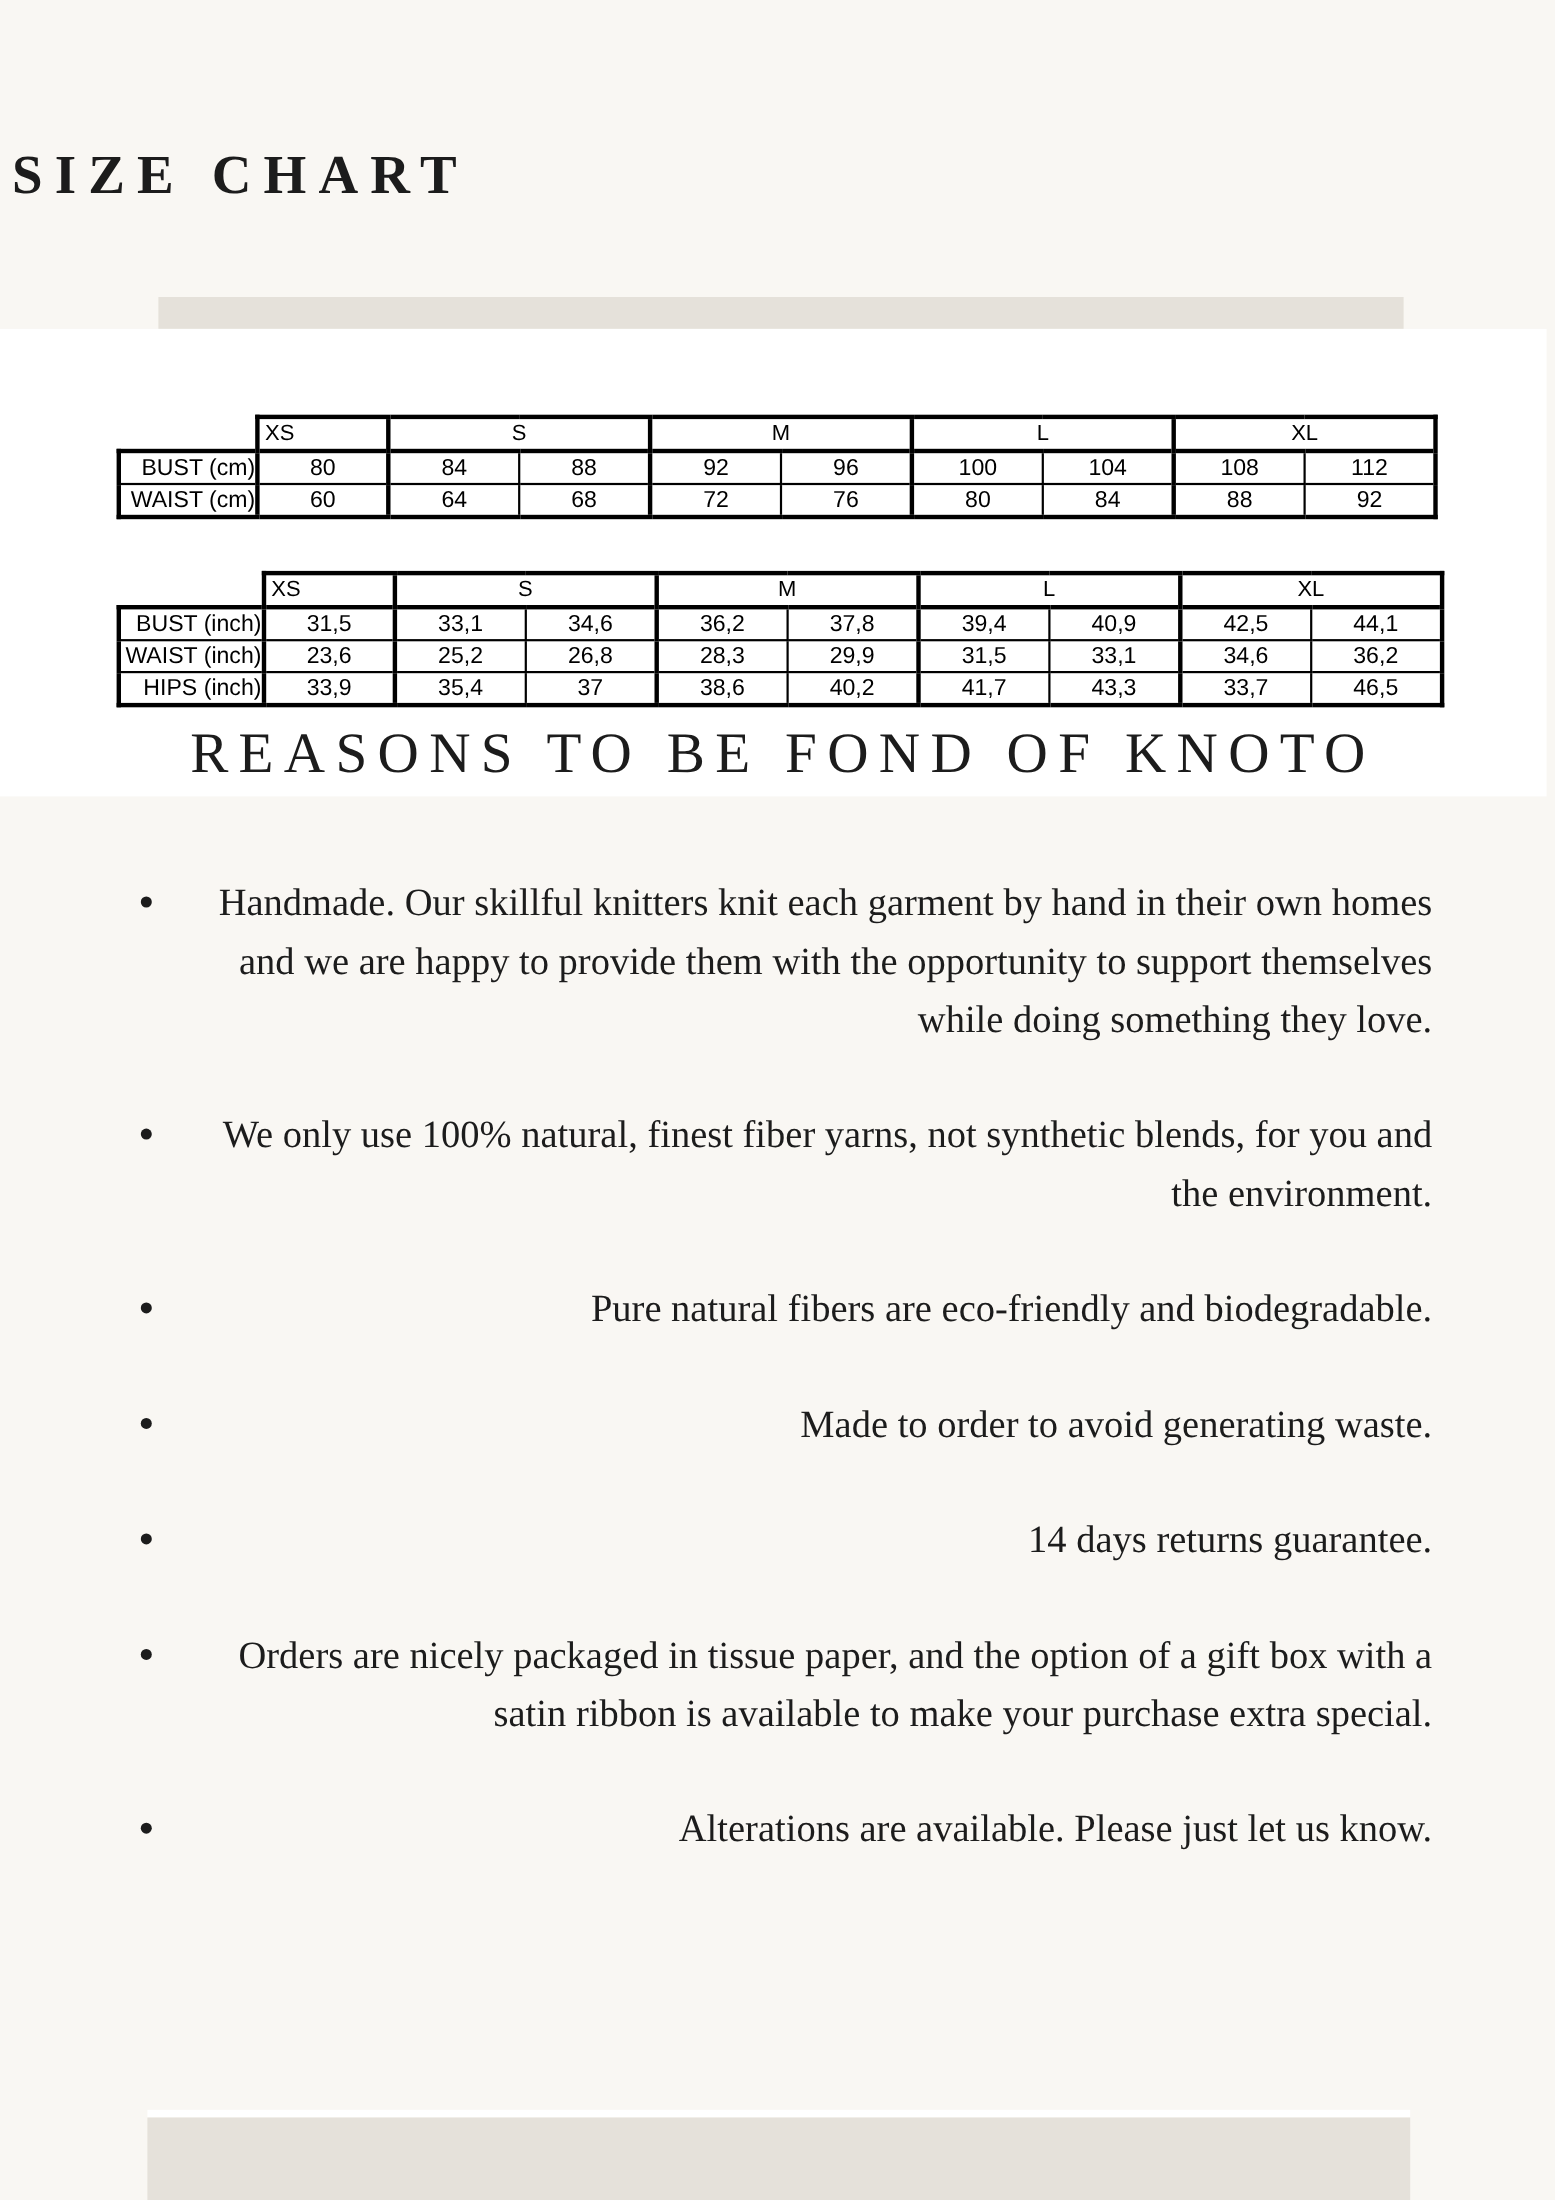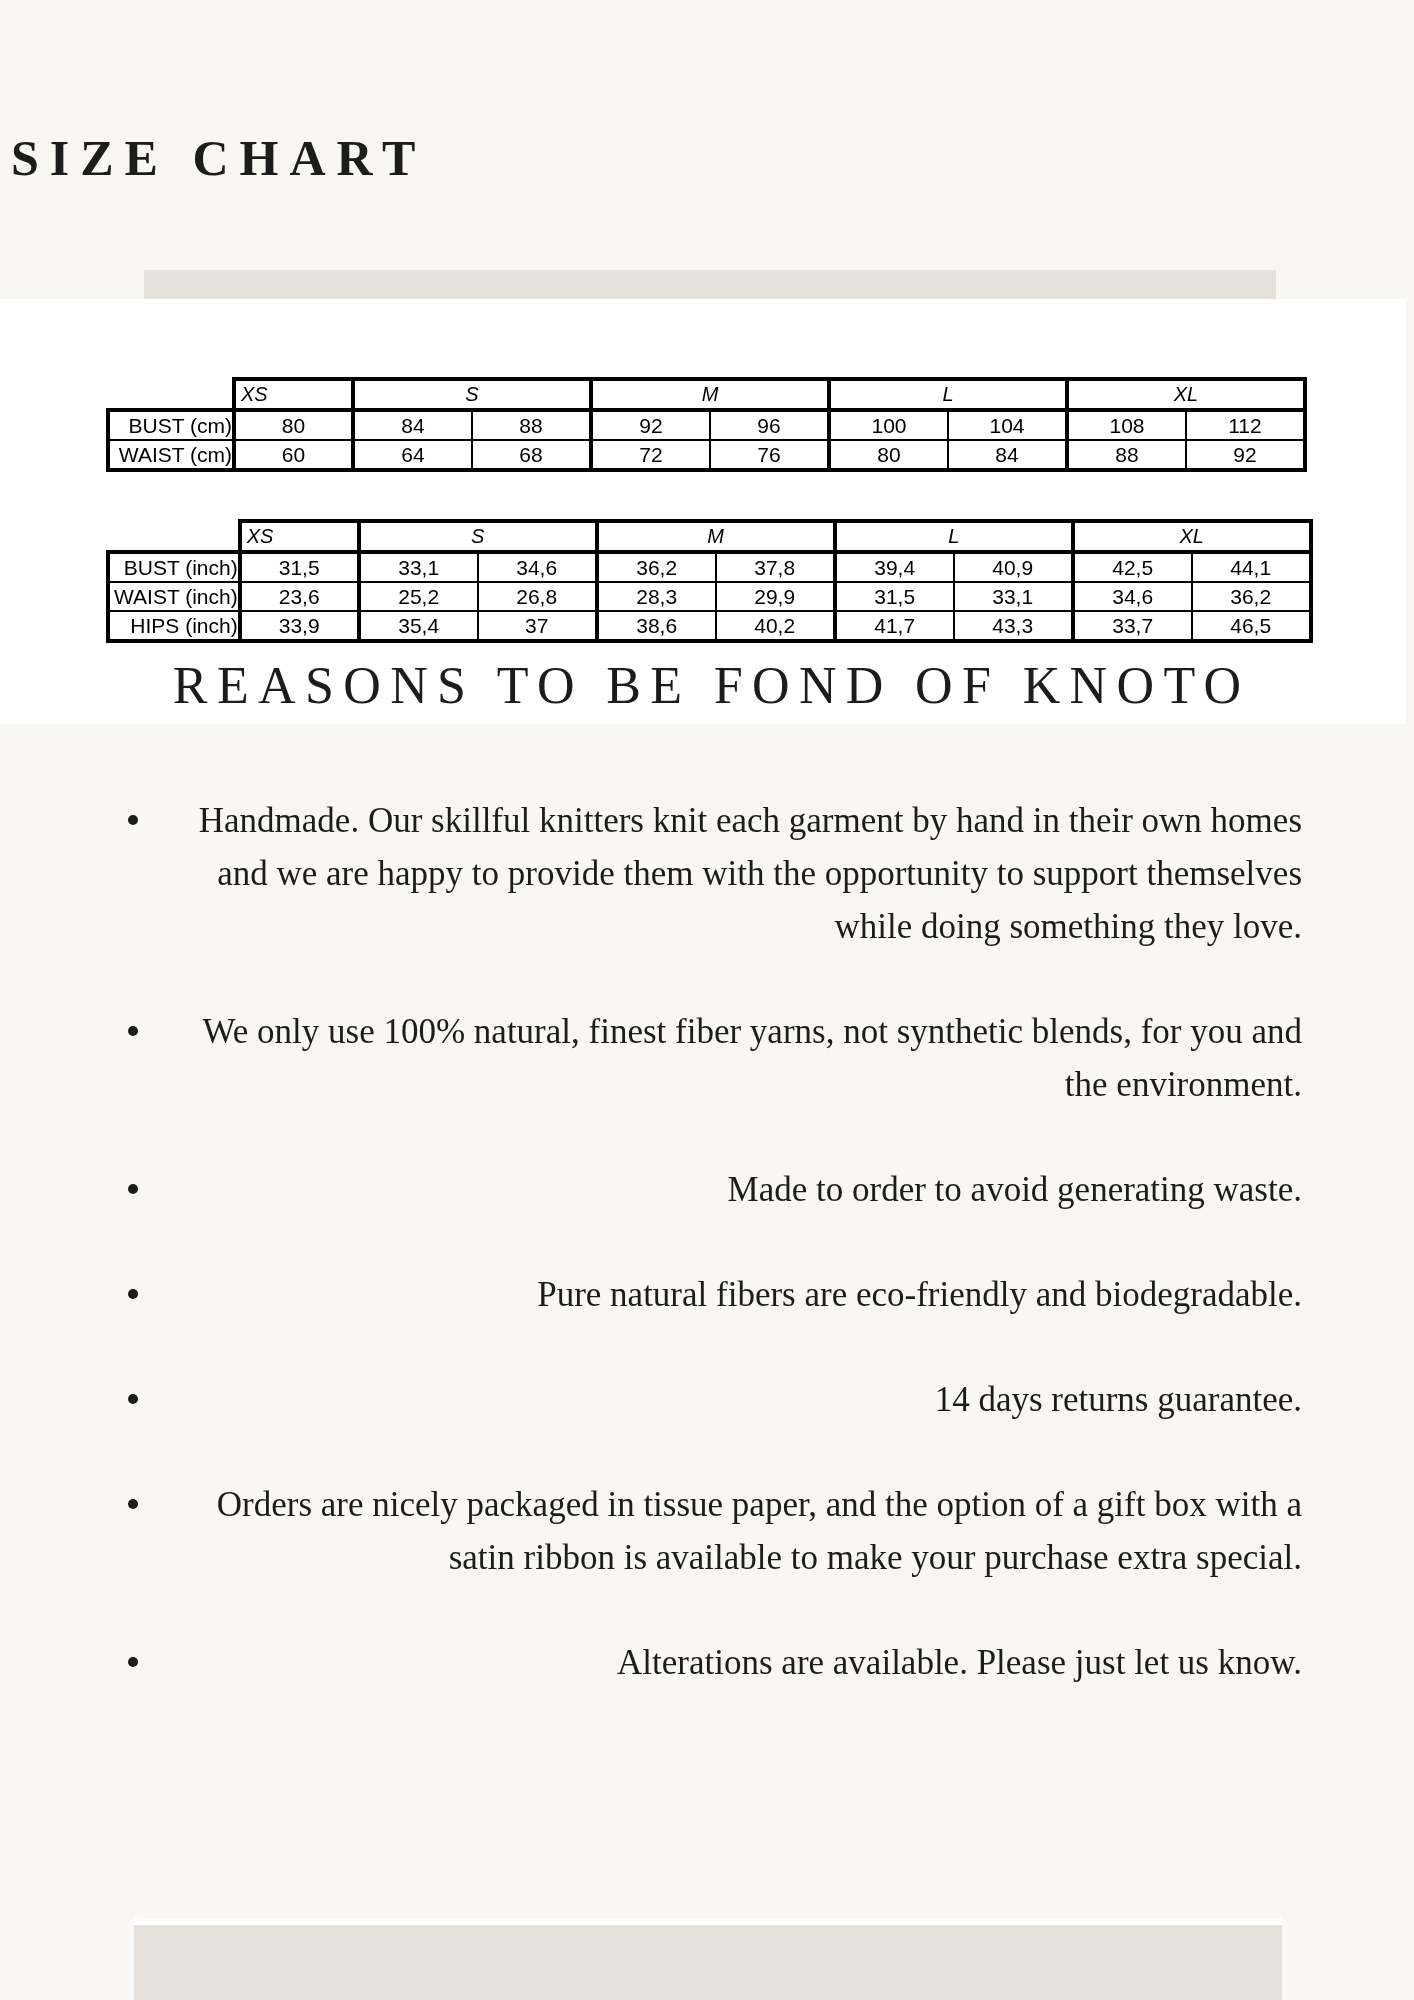--- a/index.html
+++ b/index.html
@@ -50,21 +50,21 @@
   .size-table col.label { width: 126px; }
   .size-table col.size  { width: 119px; }
   .size-table th, .size-table td {
     border: 2px solid var(--table_border, #000);
     height: 27px; padding: 0;
     text-align: center; vertical-align: middle;
     font-weight: 400; overflow: hidden; white-space: nowrap;
   }
   .size-table thead th {
     height: 27px; font-size: 20px;
-    border-top-width: 4px; border-bottom-width: 3px; font-style: italic;
+    border-top-width: 4px; border-bottom-width: 3px;
   }
   .size-table thead th.size-xs { text-align: left; padding-left: 5px; }
   .size-table .group-start { border-left-width: 4px; }
   .size-table .last-col    { border-right-width: 4px; }
   .size-table td.corner    { border: none; background: transparent; }
   .size-table .row-label   { text-align: right; padding-left: 4px; border-left-width: 4px; }
   .size-table tbody tr:first-child th, .size-table tbody tr:first-child td { border-top-width: 4px; }
   .size-table tbody tr:last-child th,  .size-table tbody tr:last-child td  { border-bottom-width: 4px; }
 
   
@@ -201,22 +201,22 @@
           <td class=" last-col">46,5</td>
         </tr>
       </tbody>
     </table>
 
   <h2 class="section-heading">REASONS TO BE FOND OF KNOTO</h2>
 
   <ul class="reasons">
       <li>Handmade. Our skillful knitters knit each garment by hand in their own homes and we are happy to provide them with the opportunity to support themselves while doing something they love.</li>
       <li>We only use 100% natural, finest fiber yarns, not synthetic blends, for you and the environment.</li>
+      <li>Pure natural fibers are eco-friendly and biodegradable.</li>
       <li>Made to order to avoid generating waste.</li>
-      <li>Pure natural fibers are eco-friendly and biodegradable.</li>
       <li>14 days returns guarantee.</li>
       <li>Orders are nicely packaged in tissue paper, and the option of a gift box with a satin ribbon is available to make your purchase extra special.</li>
       <li>Alterations are available. Please just let us know.</li>
     </ul>
 
   <div class="bottom-line"></div>
   <div class="strip strip-bottom"></div>
 </div>
 
 </body></html>

